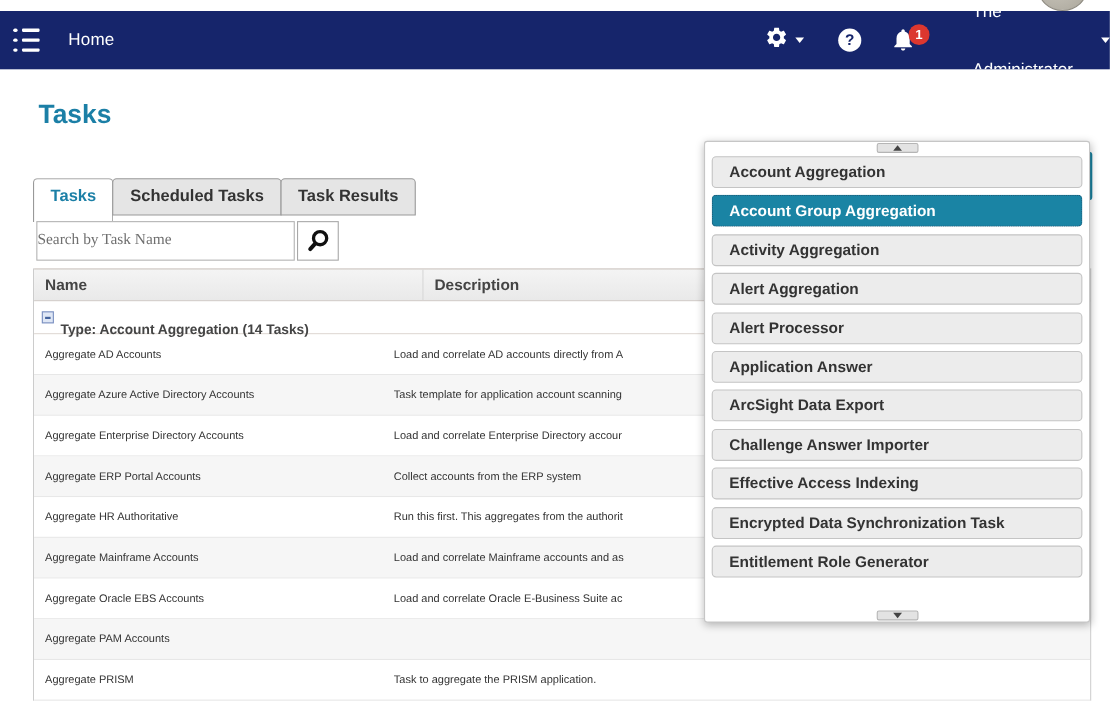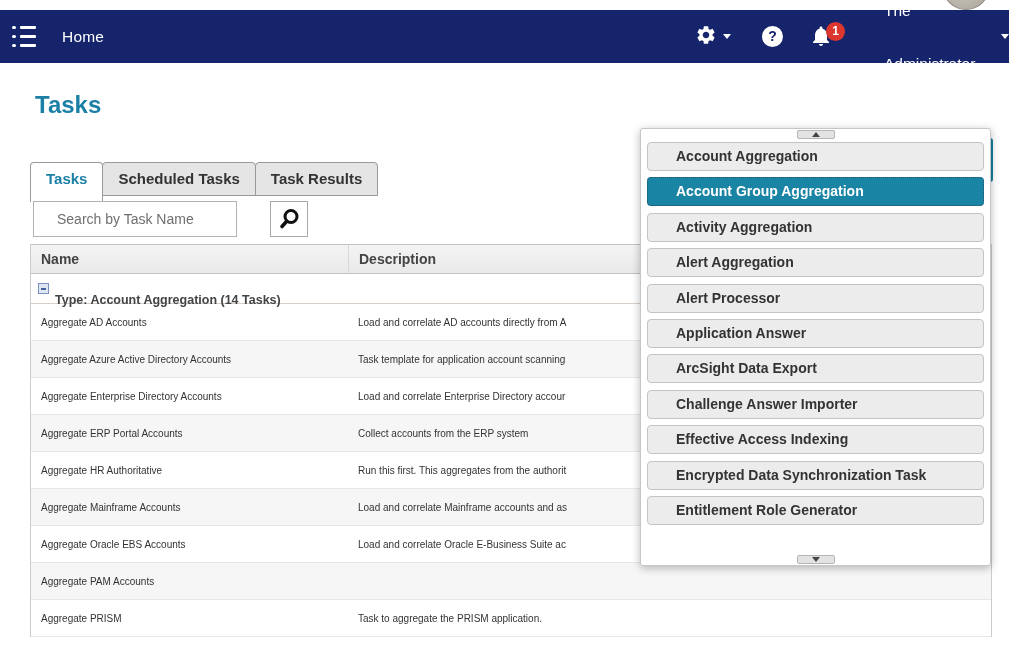--- a/index.html
+++ b/index.html
@@ -35,47 +35,47 @@
     font-family:"Liberation Sans","DejaVu Sans",sans-serif;margin-top:48px; }
 
   
   .tabs { position:absolute; left:30px; top:162px; display:flex; align-items:flex-start; }
   .tab { height:34px; padding:0 15px; background:#e5e5e5; border:1px solid #999; border-radius:4px 4px 0 0;
     font-size:15px; font-weight:bold; color:#333; line-height:32px; cursor:pointer; margin-right:-1px;
     font-family:"Liberation Sans","DejaVu Sans",sans-serif; }
   .tab.active { background:#fff; color:#1b7fa6; height:40px; border-bottom:none; }
 
   
-  .search-input { position:absolute; left:33px; top:201px; width:204px; height:36px; border:1px solid #b3b3b3;
-    font-size:14px; padding-left:23px; color:#333; font-family:Liberation Sans, sans-serif; }
+  .search-input { position:absolute; left:33px; top:201px; width:235px; height:36px; border:1px solid #b3b3b3;
+    font-size:14px; padding-left:0; color:#333; font-family:Liberation Serif, serif; }
   .search-input::placeholder { color:#6f6f6f; }
   .search-btn { position:absolute; left:270px; top:201px; width:38px; height:36px; background:#fff; border:1px solid #a8a8a8; cursor:pointer;
     display:flex; align-items:center; justify-content:center; }
 
   
   .task-table { position:absolute; left:30px; top:244px; width:962px; border-left:1px solid #ccc; border-right:1px solid #ccc; }
   .thead { height:30px; display:flex; background:linear-gradient(#f4f4f4,#e9e9e9);
-    border-top:1px solid #c8c1bc; border-bottom:1px solid #c8c1bc; font-size:14px; font-weight:bold; color:#444; }
+    border-top:1px solid #c8c1bc; border-bottom:1px solid #c8c1bc; font-size:14px; font-weight:bold; color:#444;gap:36px; }
   .thead .c-name { width:317px; padding-left:10px; line-height:29px; }
   .thead .c-desc { flex:1; padding-left:10px; line-height:29px; border-left:1px solid #d8d8d8; }
   .group-row { height:30px; display:flex; align-items:center; padding-left:7px; background:#fff; border-bottom:1px solid #d8cfc9; cursor:pointer; }
   .collapse-icon { width:11px; height:11px; border:1px solid #7b90c0; background:#dfe7f5; position:relative; margin-right:6px; }
   .collapse-icon::after { content:""; position:absolute; left:2px; top:4px; width:5px; height:1.5px; background:#44639d; }
   .group-label { font-size:12.5px; font-weight:bold; color:#444;margin-top:23px; }
   .trow { height:37px; display:flex; align-items:center; font-size:10px; color:#333; border-bottom:1px solid #e7e7e7; background:#fff; cursor:pointer; }
   .trow:nth-child(even) { background:#f6f6f6; }
   .trow .c-name { width:317px; padding-left:10px; white-space:nowrap; overflow:hidden; }
   .trow .c-desc { flex:1; padding-left:10px; white-space:nowrap; overflow:hidden; }
 
   
   .task-dropdown { position:absolute; left:640px; top:128px; width:351px; height:438px; background:#fff;
     border:1px solid #c6c6c6; border-radius:3px; box-shadow:0 2px 8px rgba(0,0,0,.28); z-index:50; padding-top:13px; }
   .dd-items { }
   .dd-item { height:29px; margin:0 6px 6.4px 6px; background:#ececec; border:1px solid #c4c4c4; border-radius:4px;
-    font-size:14px; font-weight:bold; color:#333; line-height:26px; padding-left:28px; cursor:pointer;
+    font-size:14px; font-weight:bold; color:#333; line-height:26px; padding-left:15px; cursor:pointer;
     white-space:nowrap; overflow:hidden; }
   .dd-item.selected { background:#1a84a4; color:#fff; border:1px dotted #24506b; }
   .scroll-pill { position:absolute; left:50%; transform:translateX(-50%); width:38px; height:9px; background:#e3e3e3;
     border:1px solid #b5b5b5; border-radius:2px; display:flex; align-items:center; justify-content:center; cursor:pointer; z-index:51; }
   .scroll-pill.up { top:1px; }
   .scroll-pill.down { bottom:1px; }
   .tri-up { width:0; height:0; border-left:4px solid transparent; border-right:4px solid transparent; border-bottom:5px solid #444; }
   .tri-down { width:0; height:0; border-left:4px solid transparent; border-right:4px solid transparent; border-top:5px solid #444; }
 </style>
 </head>

